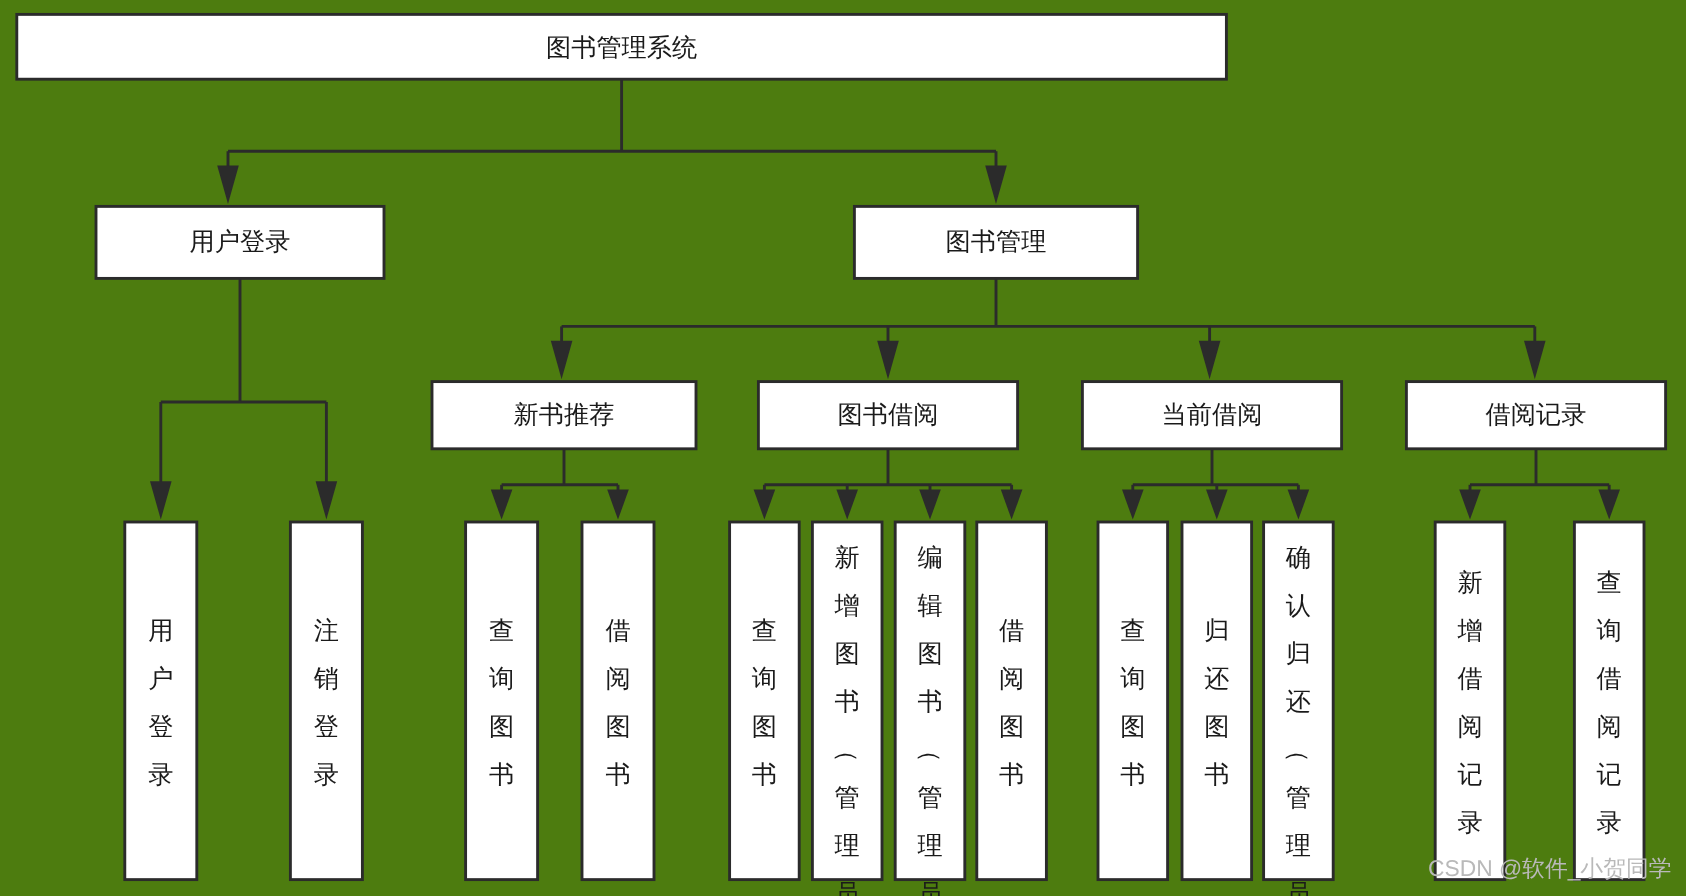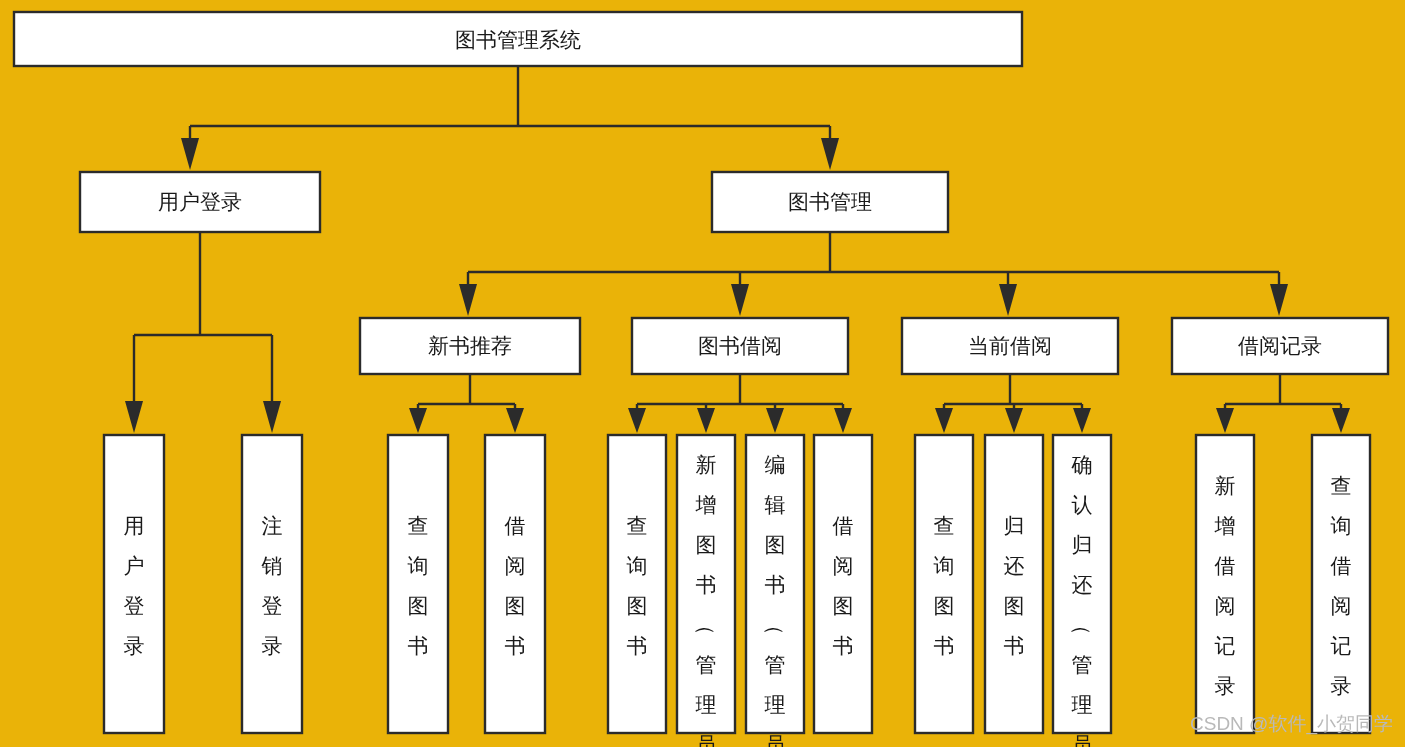--- a/index.html
+++ b/index.html
@@ -7,21 +7,21 @@
     padding: 0;
     background: #ffffff;
   }
   body {
     font-family: "Liberation Sans", "DejaVu Sans", sans-serif;
   }
   #diagram-root {
     position: relative;
     width: 1405px;
     height: 747px;
-    background: #eab308;
+    background: #4d7c0f;
     overflow: hidden;
   }
   svg#flow-svg {
     position: absolute;
     left: 0;
     top: 0;
     width: 1405px;
     height: 747px;
     display: block;
   }

